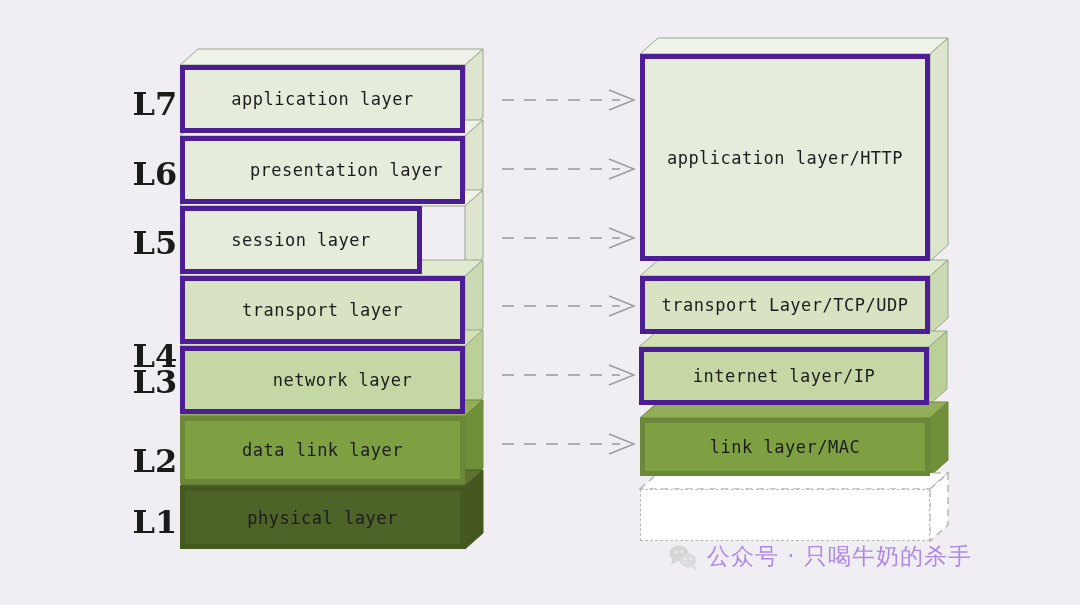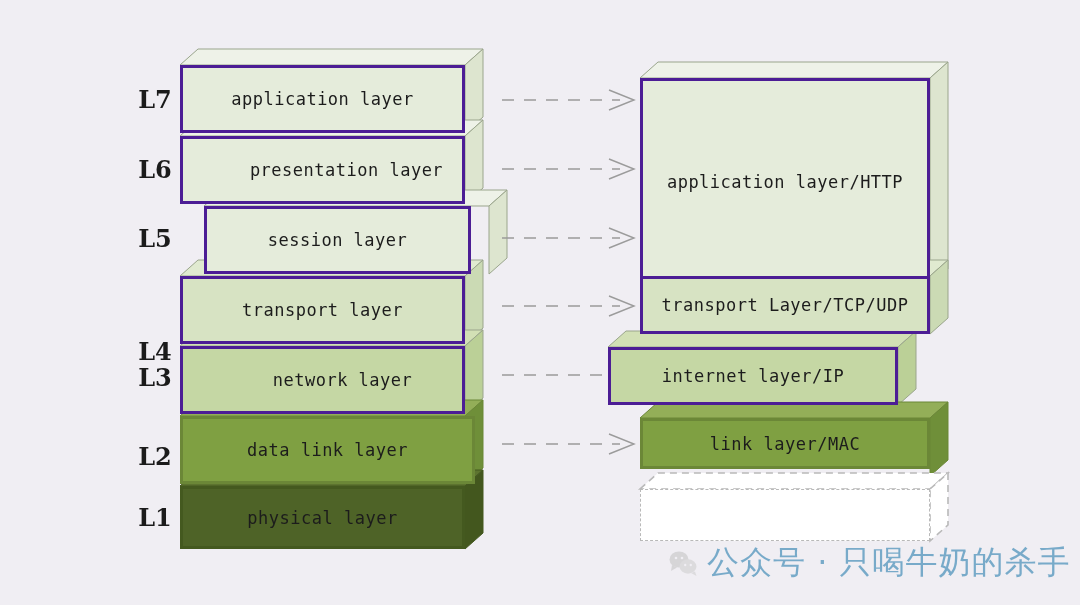--- a/index.html
+++ b/index.html
@@ -22,38 +22,38 @@
     height: 605px;
   }
 
   
   .llabel {
     position: absolute;
     width: 54px;
     text-align: center;
     font-family: "DejaVu Serif", serif;
     font-weight: 700;
-    font-size: 24px;
+    font-size: 32px;
     color: #1b1b1b;
     letter-spacing: 0px;
     line-height: 1;
   }
 
   
   .box3d {
     position: absolute;
   }
   .box3d .front {
     position: absolute;
     left: 0;
     top: 0;
     width: 100%;
     height: 100%;
     box-sizing: border-box;
-    border: 3px solid #4c1d95;
+    border: 5px solid #4c1d95;
     display: flex;
     align-items: center;
     justify-content: center;
     z-index: 3;
   }
   .box3d .label {
     font-family: "DejaVu Sans Mono", monospace;
     font-size: 17px;
     color: #1c1c1c;
     white-space: nowrap;
@@ -87,22 +87,22 @@
     position: absolute;
     left: 668px;
     top: 541px;
     display: flex;
     align-items: center;
     gap: 9px;
     opacity: 0.5;
   }
   #watermark .wm-text {
     font-family: "DejaVu Sans", sans-serif;
-    font-size: 32px;
-    color: #0369a1;
+    font-size: 23px;
+    color: #6d28d9;
     letter-spacing: 1px;
     white-space: nowrap;
   }
 </style>
 </head>
 <body style="background: rgb(240, 238, 243);">
 
 <div id="canvas">
 
   <div class="llabel" style="left:128px; top:88px;">L7</div>
@@ -126,21 +126,21 @@
   <div class="box3d" style="left:180px; top:136px; width:285px; height:68px;">
     <svg class="faces" width="320" height="100" viewBox="0 0 320 100">
       <polygon points="0,0 18,-16 303,-16 285,0" fill="#eef2e8" stroke="#9aa58c" stroke-width="1"></polygon>
       <polygon points="285,0 303,-16 303,52 285,68" fill="#dde5cf" stroke="#9aa58c" stroke-width="1"></polygon>
     </svg>
     <div class="front" style="background:#e5ecdb;padding-left:48px;">
       <span class="label">presentation layer</span>
     </div>
   </div>
 
-  <div class="box3d" style="left:180px; top:206px; width:267px; height:68px;margin-left:24px;">
+  <div class="box3d" style="left:180px; top:206px; width:242px; height:68px;">
     <svg class="faces" width="320" height="100" viewBox="0 0 320 100">
       <polygon points="0,0 18,-16 303,-16 285,0" fill="#eef2e8" stroke="#9aa58c" stroke-width="1"></polygon>
       <polygon points="285,0 303,-16 303,52 285,68" fill="#dde5cf" stroke="#9aa58c" stroke-width="1"></polygon>
     </svg>
     <div class="front" style="background:#e5ecdb;">
       <span class="label">session layer</span>
     </div>
   </div>
 
   <div class="box3d" style="left:180px; top:276px; width:285px; height:68px;">
@@ -156,71 +156,71 @@
   <div class="box3d" style="left:180px; top:346px; width:285px; height:68px;">
     <svg class="faces" width="320" height="100" viewBox="0 0 320 100">
       <polygon points="0,0 18,-16 303,-16 285,0" fill="#d2e0b5" stroke="#9aa58c" stroke-width="1"></polygon>
       <polygon points="285,0 303,-16 303,52 285,68" fill="#bbd097" stroke="#9aa58c" stroke-width="1"></polygon>
     </svg>
     <div class="front" style="background:#c5d7a4;padding-left:40px;">
       <span class="label">network layer</span>
     </div>
   </div>
 
-  <div class="box3d" style="left:180px; top:416px; width:285px; height:68px;padding-left:10px;">
+  <div class="box3d" style="left:180px; top:416px; width:285px; height:68px;">
     <svg class="faces" width="320" height="100" viewBox="0 0 320 100">
       <polygon points="0,0 18,-16 303,-16 285,0" fill="#93ae58" stroke="#6b8737" stroke-width="1"></polygon>
       <polygon points="285,0 303,-16 303,52 285,68" fill="#6f8f39" stroke="#6b8737" stroke-width="1"></polygon>
     </svg>
     <div class="front" style="background:#7fa042; border-color:#6b8737;">
       <span class="label">data link layer</span>
     </div>
   </div>
 
   <div class="box3d" style="left:180px; top:486px; width:285px; height:63px;">
     <svg class="faces" width="320" height="100" viewBox="0 0 320 100">
       <polygon points="0,0 18,-16 303,-16 285,0" fill="#5d7430" stroke="#44591f" stroke-width="1"></polygon>
       <polygon points="285,0 303,-16 303,47 285,63" fill="#43571e" stroke="#44591f" stroke-width="1"></polygon>
     </svg>
     <div class="front" style="background:#4e6327; border-color:#44591f;">
       <span class="label">physical layer</span>
     </div>
   </div>
 
-  <div class="box3d" style="left:640px; top:78px; width:290px; height:207px;">
+  <div class="box3d" style="left:640px; top:54px; width:290px; height:207px;">
     <svg class="faces" width="330" height="240" viewBox="0 0 330 240">
       <polygon points="0,0 18,-16 308,-16 290,0" fill="#eef2e8" stroke="#9aa58c" stroke-width="1"></polygon>
       <polygon points="290,0 308,-16 308,191 290,207" fill="#dde5cf" stroke="#9aa58c" stroke-width="1"></polygon>
     </svg>
     <div class="front" style="background:#e5ecdb;">
       <span class="label">application layer/HTTP</span>
     </div>
   </div>
 
   <div class="box3d" style="left:640px; top:276px; width:290px; height:58px;border-radius:10px;">
     <svg class="faces" width="330" height="90" viewBox="0 0 330 90">
       <polygon points="0,0 18,-16 308,-16 290,0" fill="#e0ead0" stroke="#9aa58c" stroke-width="1"></polygon>
       <polygon points="290,0 308,-16 308,42 290,58" fill="#cbdab4" stroke="#9aa58c" stroke-width="1"></polygon>
     </svg>
     <div class="front" style="background:#d7e3c3;">
       <span class="label">transport Layer/TCP/UDP</span>
     </div>
   </div>
 
-  <div class="box3d" style="left:608px; top:347px; width:290px; height:58px;">
+  <div class="box3d" style="left:639px; top:347px; width:290px; height:58px;">
     <svg class="faces" width="330" height="90" viewBox="0 0 330 90">
       <polygon points="0,0 18,-16 308,-16 290,0" fill="#d2e0b5" stroke="#9aa58c" stroke-width="1"></polygon>
       <polygon points="290,0 308,-16 308,42 290,58" fill="#bbd097" stroke="#9aa58c" stroke-width="1"></polygon>
     </svg>
     <div class="front" style="background:#c5d7a4;">
       <span class="label">internet layer/IP</span>
     </div>
   </div>
 
-  <div class="box3d" style="left:640px; top:418px; width:290px; height:51px;">
+  <div class="box3d" style="left:640px; top:418px; width:290px; height:58px;">
     <svg class="faces" width="330" height="90" viewBox="0 0 330 90">
       <polygon points="0,0 18,-16 308,-16 290,0" fill="#93ae58" stroke="#6b8737" stroke-width="1"></polygon>
       <polygon points="290,0 308,-16 308,42 290,58" fill="#6f8f39" stroke="#6b8737" stroke-width="1"></polygon>
     </svg>
     <div class="front" style="background:#7fa042; border-color:#6b8737;">
       <span class="label">link layer/MAC</span>
     </div>
   </div>
 
   <div class="box3d dashed" style="left:640px; top:489px; width:290px; height:52px;">

